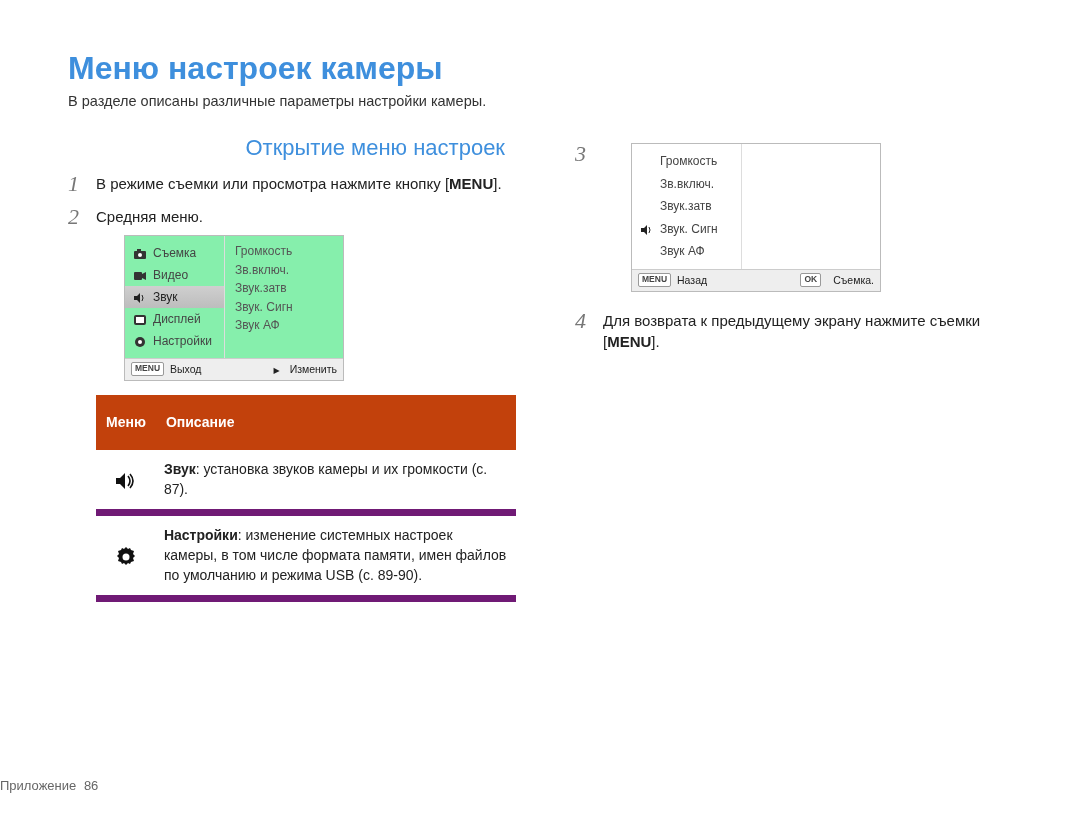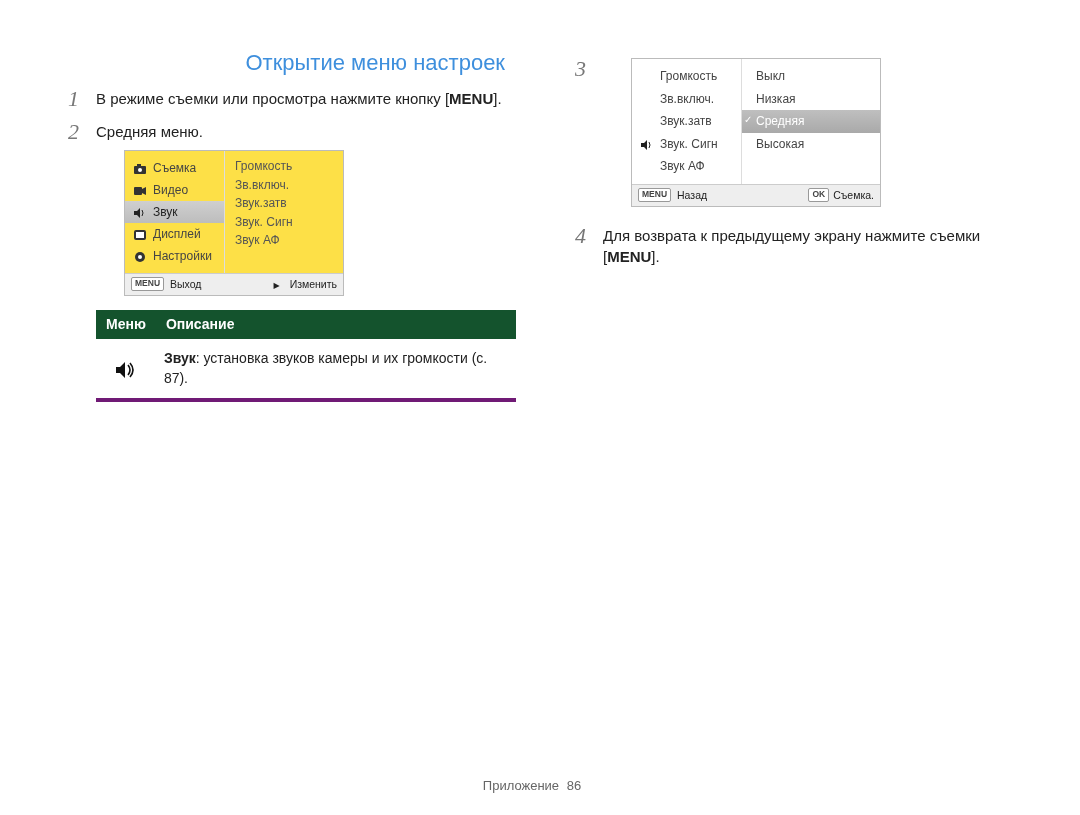--- a/index.html
+++ b/index.html
@@ -68,21 +68,21 @@
   .menu-token {
     font-weight: bold;
     font-family: Arial, sans-serif;
   }
 
   
   .cam-panel {
     border: 1px solid #bbb;
     width: 220px;
     margin: 8px 0 14px 28px;
-    background: #fde047;
+    background: #86efac;
     font-size: 12px;
   }
   .cam-body {
     display: flex;
     min-height: 120px;
   }
   .cam-left {
     width: 100px;
     border-right: 1px solid #ddd;
     padding: 6px 0;
@@ -194,70 +194,71 @@
     border: 1px solid #999;
     border-radius: 2px;
     padding: 0 3px;
     font-size: 8.5px;
     font-weight: bold;
     color: #444;
   }
   .foot2 .right-grp {
     margin-left: auto;
     display: flex;
-    gap: 4px;
+    gap: 12px;
     align-items: center;
   }
 
   
   table.desc {
     border-collapse: collapse;
     width: 420px;
     margin-left: 0;
     font-size: 14px;
   }
   table.desc th {
-    background: #14532d;
+    background: #c2410c;
     color: #fff;
     text-align: left;
     font-weight: bold;
-    padding: 5px 10px;
+    padding: 18px 10px;
     font-size: 14px;
   }
   table.desc td {
-    border-bottom: 4px solid #701a75;
+    border-bottom: 7px solid #701a75;
     padding: 10px 8px;
     vertical-align: top;
   }
   table.desc td.ic {
     width: 44px;
     text-align: center;
     font-size: 18px;
     vertical-align: middle;
   }
   table.desc td .bold { font-weight: bold; }
 
   
   .footer {
     position: absolute;
     bottom: 22px;
     left: 0; right: 16px;
-    text-align: center;
     font-size: 13px;
     color: #666;
   }
   .footer .pn { margin-left: 4px; }
 
   
   .ico svg, .ic svg, .spk svg { vertical-align: middle; }
 </style>
 </head>
 <body>
 
 <div class="page">
+  <h1 class="page-title">Меню настроек камеры</h1>
+  <p class="intro">В разделе описаны различные параметры настройки камеры.</p>
 
   <div class="columns">
 
     <div class="col">
       <h2 class="section-title">Открытие меню настроек</h2>
 
       <ol class="steps">
         <li>
           <span>В режиме съемки или просмотра нажмите кнопку </span><span>[</span><span class="menu-token">MENU</span><span>].</span>
         </li>
@@ -345,20 +346,31 @@
                   <svg width="20" height="16" viewBox="0 0 20 16">
                       <polygon points="0,5 4,5 9,0 9,16 4,11 0,11" fill="#111"></polygon>
                       <path d="M12 3 Q16 8 12 13" stroke="#111" fill="none" stroke-width="1.6"></path>
                       <path d="M14 1 Q20 8 14 15" stroke="#111" fill="none" stroke-width="1.6"></path>
                     </svg>
                 </td>
                 <td>
                   <span class="bold">Звук</span><span>: установка звуков камеры и их громкости (с. 87).</span>
                 </td>
               </tr>
+              <tr>
+                <td class="ic">
+                  <svg width="20" height="20" viewBox="0 0 20 20">
+                      <path d="M10 0l2 2 2-1 1 2 3 1-1 3 2 2-2 2 1 3-3 1-1 2-2-1-2 2-2-2-2 1-1-2-3-1 1-3-2-2 2-2-1-3 3-1 1-2 2 1z" fill="#111"></path>
+                      <circle cx="10" cy="10" r="3.5" fill="#fff"></circle>
+                    </svg>
+                </td>
+                <td>
+                  <span class="bold">Настройки</span><span>: изменение системных настроек камеры, в том числе формата памяти, имен файлов по умолчанию и режима USB (с. 89-90).</span>
+                </td>
+              </tr>
             </tbody>
           </table>
         </li>
       </ol>
     </div>
 
     <div class="col">
       <ol class="steps" start="3" style="counter-reset: step 2;">
         <li>
 
@@ -384,26 +396,20 @@
                         <path d="M8 2 Q10 5 8 8" stroke="#222" fill="none" stroke-width="1"></path>
                       </svg>
                   </span>
                   <span>Звук. Сигн</span>
                 </div>
                 <div class="irow">
                     <span class="spk"></span>
                     <span>Звук АФ</span>
                   </div>
               </div>
-              <div class="right2">
-                <div class="opt"><span>Выкл</span></div>
-                <div class="opt"><span>Низкая</span></div>
-                <div class="opt sel"><span class="chk">✓</span><span>Средняя</span></div>
-                <div class="opt"><span>Высокая</span></div>
-              </div>
             </div>
             <div class="foot2">
               <span class="badge">MENU</span>
               <span>Назад</span>
               <span class="right-grp">
                 <span class="badge">OK</span>
                 <span>Съемка.</span>
               </span>
             </div>
           </div>

